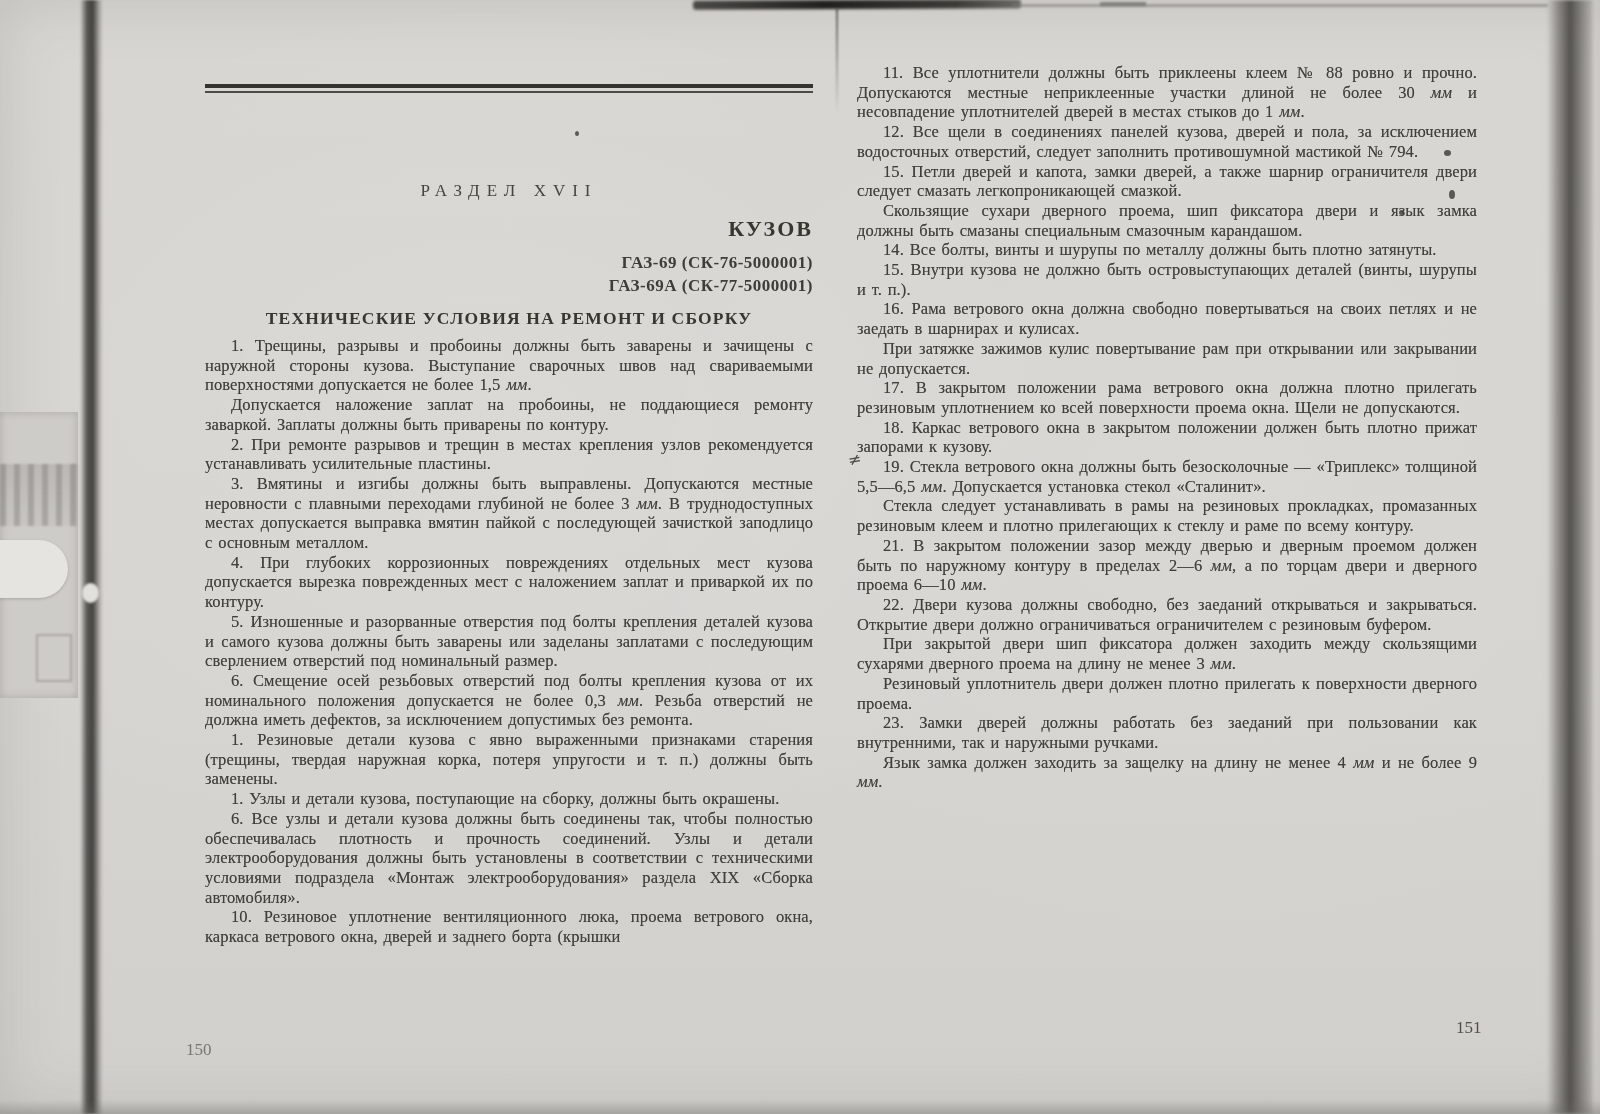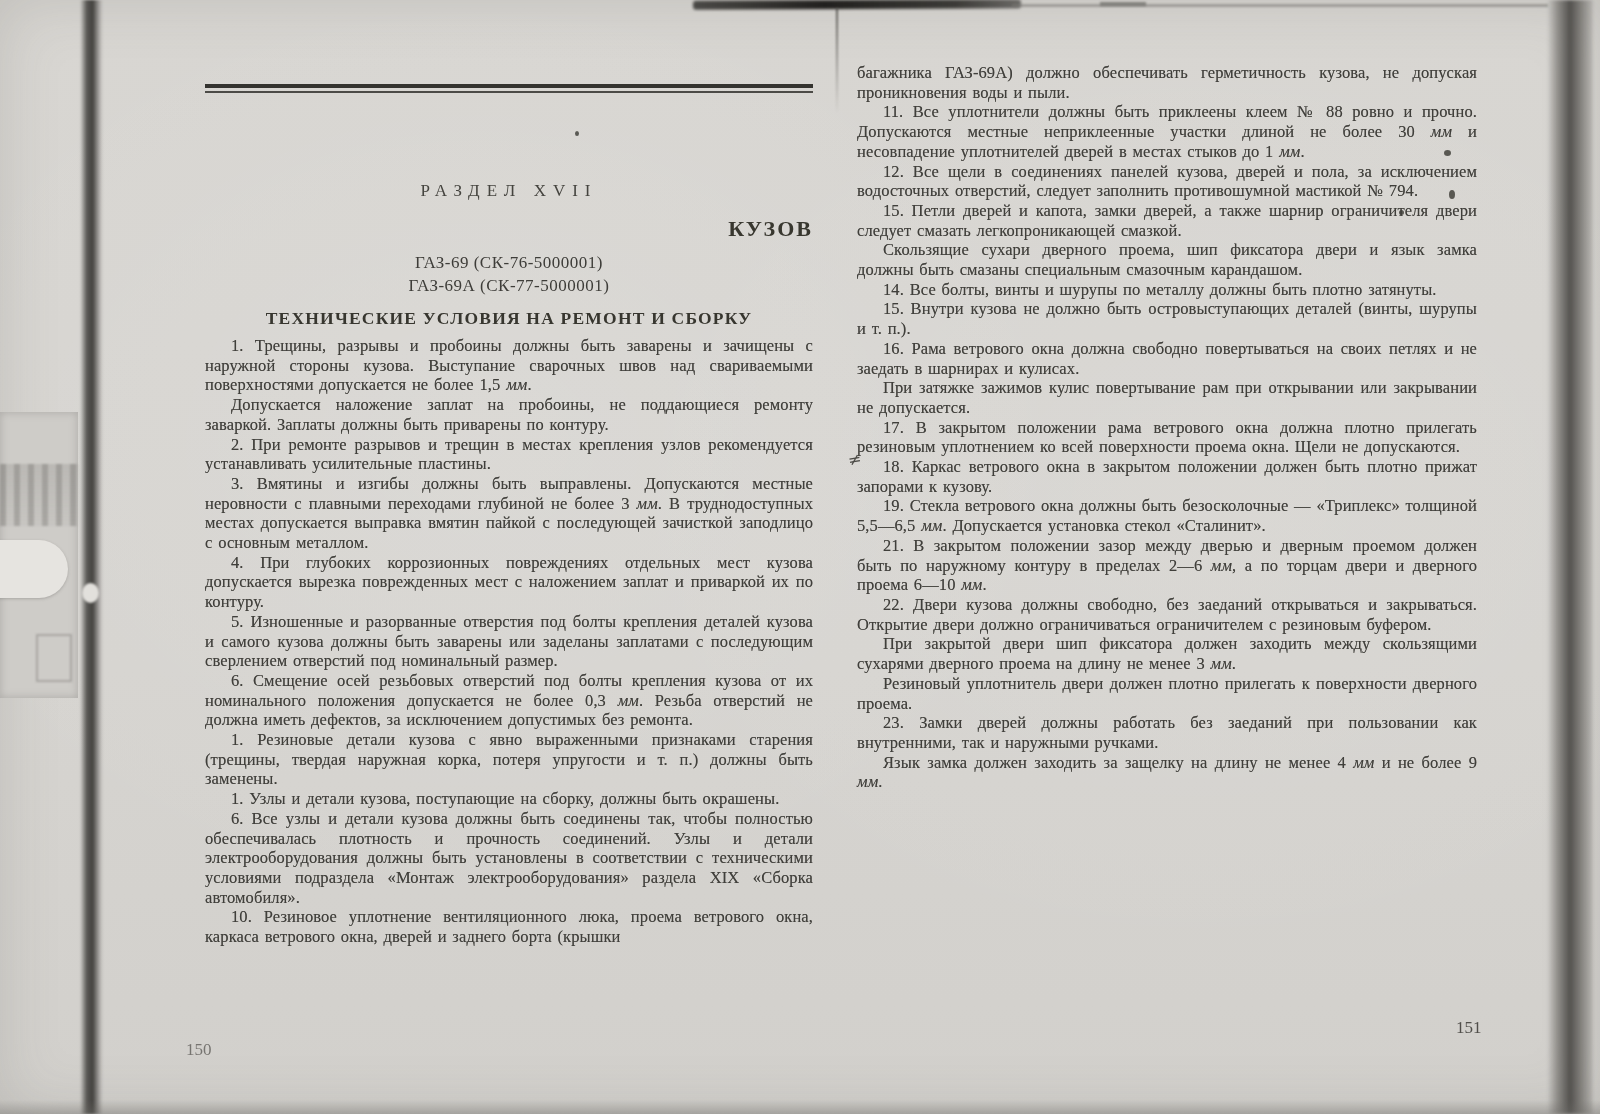--- a/index.html
+++ b/index.html
@@ -94,21 +94,21 @@
   .head-rule { border-top: 4px solid #34332f; }
   .head-rule::after { content: ""; display: block; margin-top: 3px; border-top: 2px solid #4c4b47; }
   .section-label {
     margin-top: 88px; text-align: center;
     font-size: 17px; letter-spacing: 7px; color: #45443f;
   }
   .chapter {
     margin: 15px 0 0 0; text-align: right;
     font-size: 22px; font-weight: bold; letter-spacing: 2px; color: #38372f;
   }
-  .model { margin-top: 11px; text-align: center; font-size: 17px; font-weight: normal; letter-spacing: 0.5px; }
+  .model { margin-top: 11px; text-align: right; font-size: 17px; font-weight: bold; letter-spacing: 0.5px; }
   .model + .model { margin-top: 3px; }
   .subtitle {
     margin-top: 12px; text-align: center;
     font-size: 17.5px; font-weight: bold; letter-spacing: 1.2px; color: #37362f;
   }
   .body-text { margin-top: 7px; }
 
   
   .right-page {
     position: absolute; left: 857px; top: 63px; width: 620px;
@@ -175,32 +175,32 @@
       <p class="par">6. Смещение осей резьбовых отверстий под болты крепления кузова от их номинального положения допускается не более 0,3 <i>мм</i>. Резьба отверстий не должна иметь дефектов, за исключением допустимых без ремонта.</p>
       <p class="par">1. Резиновые детали кузова с явно выраженными признаками старения (трещины, твердая наружная корка, потеря упругости и т. п.) должны быть заменены.</p>
       <p class="par">1. Узлы и детали кузова, поступающие на сборку, должны быть окрашены.</p>
       <p class="par">6. Все узлы и детали кузова должны быть соединены так, чтобы полностью обеспечивалась плотность и прочность соединений. Узлы и детали электрооборудования должны быть установлены в соответствии с техническими условиями подраздела «Монтаж электрооборудования» раздела XIX «Сборка автомобиля».</p>
       <p class="par">10. Резиновое уплотнение вентиляционного люка, проема ветрового окна, каркаса ветрового окна, дверей и заднего борта (крышки</p>
     </div>
   </div>
   <div class="pagenum pagenum-left">150</div>
 
   <div class="right-page">
-    <p class="par noindent">багажника ГАЗ-69А) должно обеспечивать герметичность кузова, не допуская проникновения воды и пыли.</p>
     <p class="par">11. Все уплотнители должны быть приклеены клеем № 88 ровно и прочно. Допускаются местные неприклеенные участки длиной не более 30 <i>мм</i> и несовпадение уплотнителей дверей в местах стыков до 1 <i>мм</i>.</p>
     <p class="par">12. Все щели в соединениях панелей кузова, дверей и пола, за исключением водосточных отверстий, следует заполнить противошумной мастикой № 794.</p>
     <p class="par">15. Петли дверей и капота, замки дверей, а также шарнир ограничителя двери следует смазать легкопроникающей смазкой.</p>
     <p class="par">Скользящие сухари дверного проема, шип фиксатора двери и язык замка должны быть смазаны специальным смазочным карандашом.</p>
     <p class="par">14. Все болты, винты и шурупы по металлу должны быть плотно затянуты.</p>
     <p class="par">15. Внутри кузова не должно быть островыступающих деталей (винты, шурупы и т. п.).</p>
     <p class="par">16. Рама ветрового окна должна свободно повертываться на своих петлях и не заедать в шарнирах и кулисах.</p>
     <p class="par">При затяжке зажимов кулис повертывание рам при открывании или закрывании не допускается.</p>
     <p class="par">17. В закрытом положении рама ветрового окна должна плотно прилегать резиновым уплотнением ко всей поверхности проема окна. Щели не допускаются.</p>
     <p class="par">18. Каркас ветрового окна в закрытом положении должен быть плотно прижат запорами к кузову.</p>
     <p class="par">19. Стекла ветрового окна должны быть безосколочные — «Триплекс» толщиной 5,5—6,5 <i>мм</i>. Допускается установка стекол «Сталинит».</p>
+    <p class="par">Стекла следует устанавливать в рамы на резиновых прокладках, промазанных резиновым клеем и плотно прилегающих к стеклу и раме по всему контуру.</p>
     <p class="par">21. В закрытом положении зазор между дверью и дверным проемом должен быть по наружному контуру в пределах 2—6 <i>мм</i>, а по торцам двери и дверного проема 6—10 <i>мм</i>.</p>
     <p class="par">22. Двери кузова должны свободно, без заеданий открываться и закрываться. Открытие двери должно ограничиваться ограничителем с резиновым буфером.</p>
     <p class="par">При закрытой двери шип фиксатора должен заходить между скользящими сухарями дверного проема на длину не менее 3 <i>мм</i>.</p>
     <p class="par">Резиновый уплотнитель двери должен плотно прилегать к поверхности дверного проема.</p>
     <p class="par">23. Замки дверей должны работать без заеданий при пользовании как внутренними, так и наружными ручками.</p>
     <p class="par">Язык замка должен заходить за защелку на длину не менее 4 <i>мм</i> и не более 9 <i>мм</i>.</p>
   </div>
   <div class="margin-mark">≠</div>
   <div class="pagenum pagenum-right">151</div>
 

